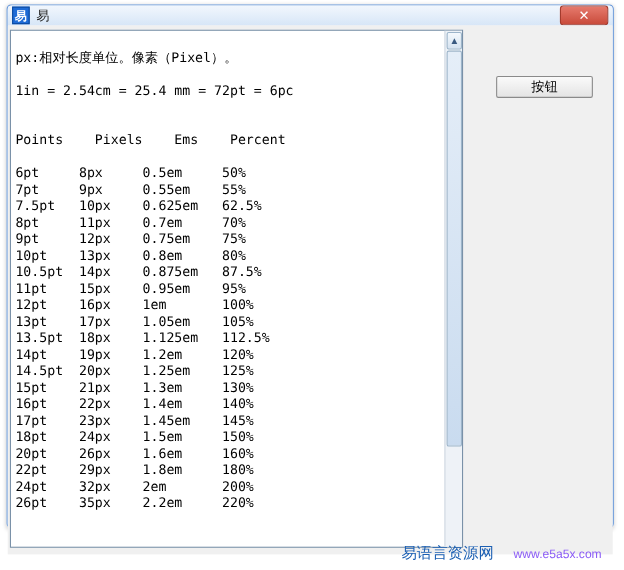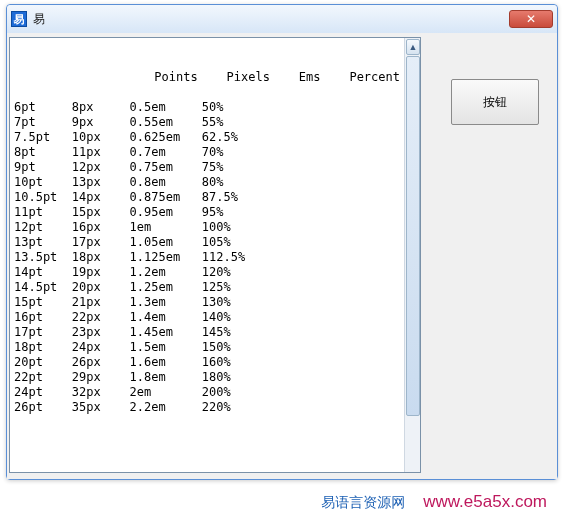--- a/index.html
+++ b/index.html
@@ -76,21 +76,21 @@
     flex: 1;
     padding: 2px 4px;
     font-family: "SimSun", "Consolas", monospace;
     font-size: 12px;
     line-height: 15px;
     color: #000;
     white-space: pre;
     overflow: hidden;
   }
   .row { white-space: pre; }
-  .header-row { white-space: pre; text-align: right; }
+  .header-row { white-space: pre; }
   .scrollbar {
     width: 16px;
     background: #eef2f7;
     border-left: 1px solid #cfd8e2;
     position: relative;
   }
   .sb-btn {
     position: absolute;
     left: 1px; width: 14px; height: 16px;
     background: linear-gradient(#f5f9fd,#d6e3f0);
@@ -109,52 +109,54 @@
     border-radius: 2px;
   }
   .right-pane {
     flex: 1;
     padding-top: 42px;
     display: flex;
     justify-content: center;
     align-items: flex-start;
   }
   .btn {
-    width: 88px; height: 46px;
+    width: 88px; height: 20px;
     background: linear-gradient(#fafafa,#e4e4e4);
     border: 1px solid #8a8a8a;
     border-radius: 2px;
     font-size: 12px;
     color: #000;
     cursor: pointer;
   }
   .footer {
     position: absolute;
     bottom: 6px; right: 20px;
     display: flex;
     gap: 18px;
     align-items: baseline;
   }
   .footer .brand { color: #1b5fb3; font-size: 14px; font-family: "SimHei","Microsoft YaHei"; }
-  .footer .url { color: #be185d; font-size: 17px; font-family: Arial; }
+  .footer .url { color: #8b5cf6; font-size: 11px; font-family: Arial; }
 </style>
 </head>
 <body>
 
 <div class="window">
   <div class="titlebar">
     <div class="app-icon">易</div>
     <div class="title">易</div>
     <div class="close-btn">
       <span>✕</span>
     </div>
   </div>
   <div class="client">
     <div class="textbox-wrap">
       <div class="textbox">
+<div class="row">px:相对长度单位。像素（Pixel）。</div>
+<div class="row">1in = 2.54cm = 25.4 mm = 72pt = 6pc</div>
 <div class="row"></div>
 <div class="header-row">Points    Pixels    Ems    Percent</div>
 <div id="rows-container"><div class="row">6pt     8px     0.5em     50%</div><div class="row">7pt     9px     0.55em    55%</div><div class="row">7.5pt   10px    0.625em   62.5%</div><div class="row">8pt     11px    0.7em     70%</div><div class="row">9pt     12px    0.75em    75%</div><div class="row">10pt    13px    0.8em     80%</div><div class="row">10.5pt  14px    0.875em   87.5%</div><div class="row">11pt    15px    0.95em    95%</div><div class="row">12pt    16px    1em       100%</div><div class="row">13pt    17px    1.05em    105%</div><div class="row">13.5pt  18px    1.125em   112.5%</div><div class="row">14pt    19px    1.2em     120%</div><div class="row">14.5pt  20px    1.25em    125%</div><div class="row">15pt    21px    1.3em     130%</div><div class="row">16pt    22px    1.4em     140%</div><div class="row">17pt    23px    1.45em    145%</div><div class="row">18pt    24px    1.5em     150%</div><div class="row">20pt    26px    1.6em     160%</div><div class="row">22pt    29px    1.8em     180%</div><div class="row">24pt    32px    2em       200%</div><div class="row">26pt    35px    2.2em     220%</div></div>
       </div>
       <div class="scrollbar">
         <div class="sb-btn sb-up">
             <span>▲</span>
           </div>
         <div class="sb-thumb"></div>
 

